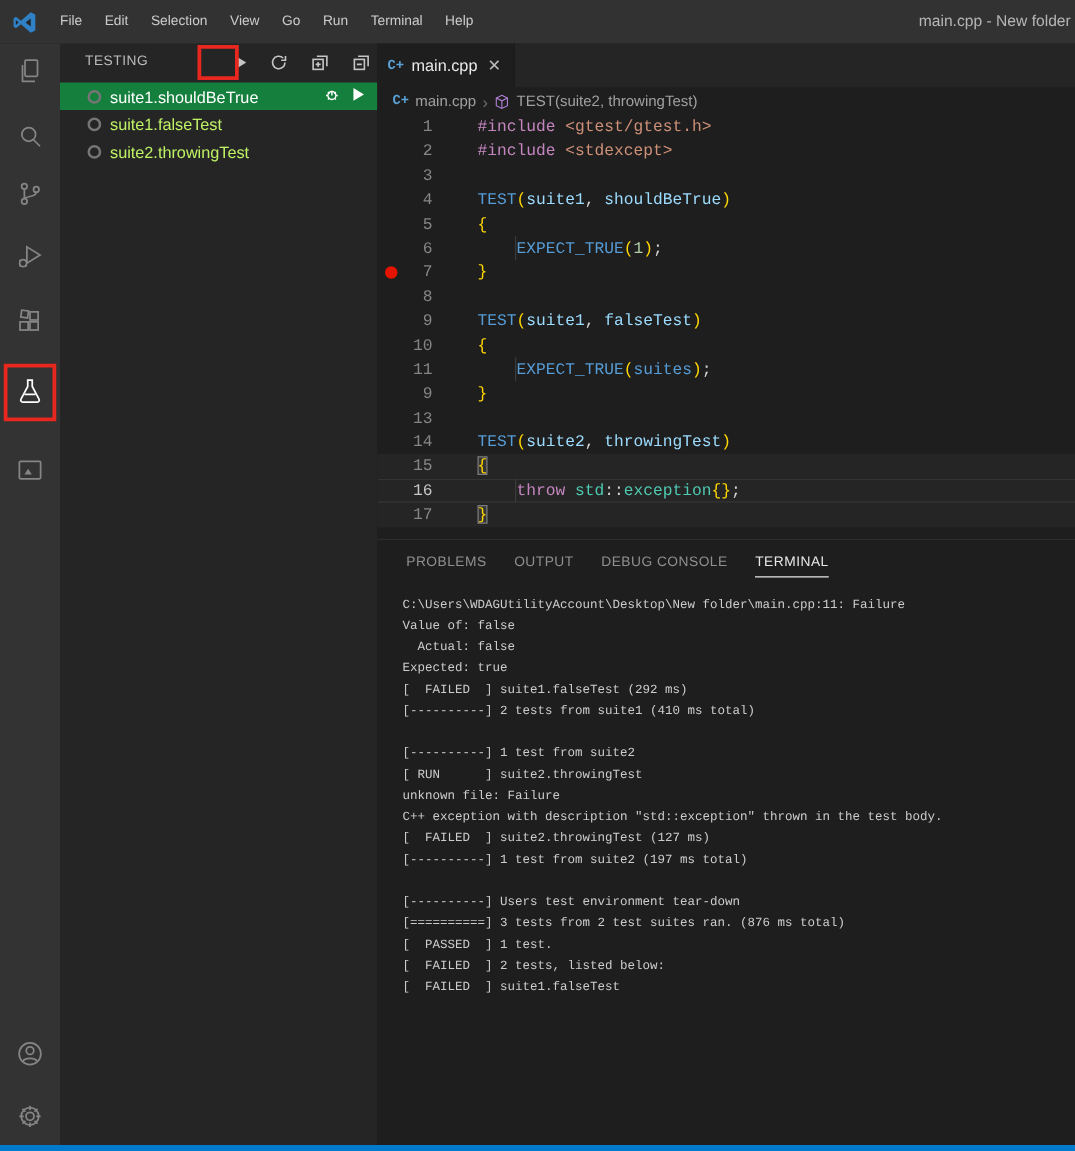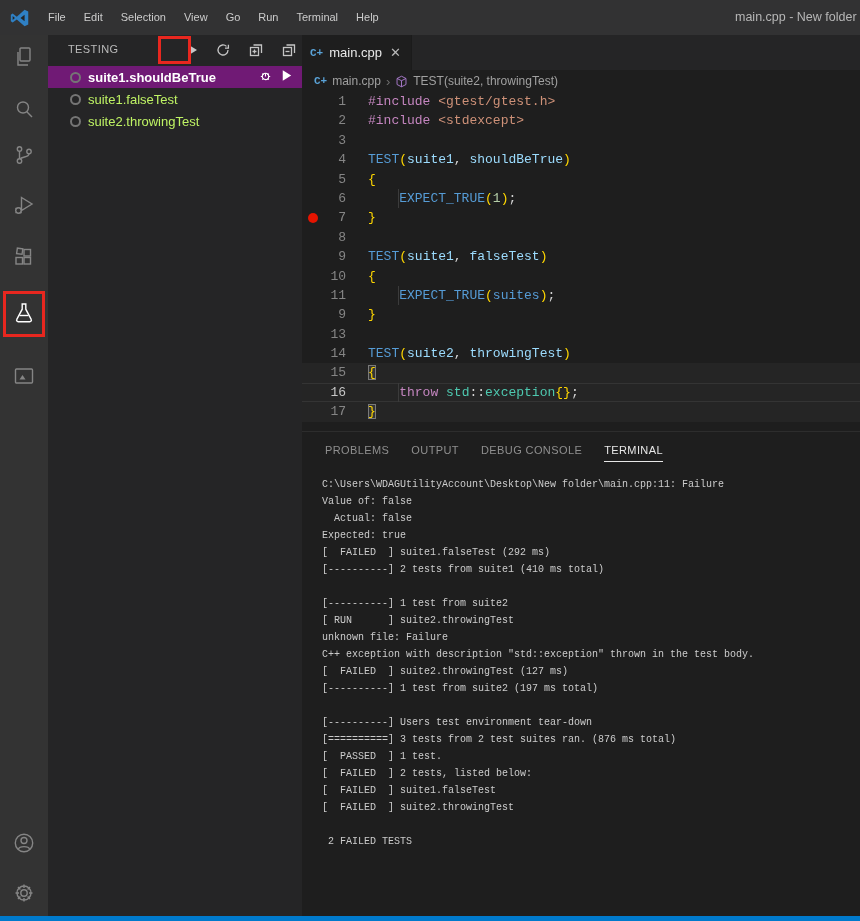--- a/index.html
+++ b/index.html
@@ -21,21 +21,21 @@
   .ab-icon svg { width:24px; height:24px; stroke:#858585; fill:none; stroke-width:1.4; }
   .ab-icon.active svg { stroke:#ffffff; }
 
   
   .sidebar { position:absolute; left:48px; top:35px; width:254px; height:881px; background:#252526; }
   .sb-title { position:absolute; left:20px; top:8px; font-size:11px; letter-spacing:.4px; color:#bbbbbb; }
   .sb-tool { position:absolute; top:4px; width:22px; height:22px; display:flex; align-items:center; justify-content:center; }
   .sb-tool svg { width:16px; height:16px; stroke:#c5c5c5; fill:none; stroke-width:1.3; }
   .tests { position:absolute; left:0; top:31px; width:254px; }
   .test-row { height:22px; display:flex; align-items:center; padding-left:22px; color:#bef264; font-size:13px; position:relative; }
-  .test-row.selected { background:#701a75; color:#ffffff;font-weight:bold; }
+  .test-row.selected { background:#15803d; color:#ffffff; }
   .test-circle { width:11px; height:11px; border:2px solid #757575; border-radius:50%; margin-right:7px; flex:0 0 auto; }
   .row-actions { position:absolute; right:8px; top:0; height:22px; display:flex; align-items:center; gap:6px; }
   .row-actions svg { width:15px; height:15px; }
 
   
   .editor { position:absolute; left:302px; top:35px; width:558px; height:396px; background:#1e1e1e; }
   .tabstrip { position:absolute; left:0; top:0; width:558px; height:35px; background:#252526; }
   .tab { position:absolute; left:0; top:0; height:35px; width:110px; background:#1e1e1e;
     display:flex; align-items:center; padding:0 8px; gap:6px; border-right:1px solid #1b1b1b; }
   .tab-label { color:#e9e9e9; font-size:13px; }
@@ -46,21 +46,21 @@
   .bc-sep { color:#6e6e6e; font-size:13px; }
   .cube-icon svg { width:13px; height:13px; stroke:#b180d7; fill:none; stroke-width:1.1; display:block; }
 
   .code { position:absolute; left:0; top:57px; width:558px;
     font-family:"Liberation Mono","DejaVu Sans Mono", monospace; font-size:13px; }
   .code-line { height:19.4px; line-height:19.4px; white-space:pre; position:relative; }
   .code-line.range { background:rgba(255,255,255,0.035); }
   .code-line.cur { box-shadow: inset 0 1px 0 #343434, inset 0 -1px 0 #343434; }
   .ln { display:inline-block; width:44px; text-align:right; color:#858585; }
   .code-line.cur .ln { color:#c6c6c6; }
-  .code-text { margin-left:22px; }
+  .code-text { margin-left:36px; }
   .bp-dot { position:absolute; left:6px; top:5px; width:10px; height:10px; border-radius:50%; background:#e51400; }
   .ind { display:inline-block; width:4ch; border-right:1px solid #3b3b3b; height:19.4px; vertical-align:top; }
   .tk-pp{color:#C586C0} .tk-str{color:#CE9178} .tk-mac{color:#569CD6} .tk-id{color:#9CDCFE}
   .tk-num{color:#B5CEA8} .tk-kw{color:#569CD6} .tk-type{color:#4EC9B0} .tk-pl{color:#D4D4D4}
   .tk-br{color:#FFD700}
   .tk-brx{color:#FFD700; outline:1px solid #7a7a7a; outline-offset:-1px; background:rgba(120,120,120,.18);}
 
   
   .panel { position:absolute; left:302px; top:431px; width:558px; height:485px; background:#1e1e1e;
     border-top:1px solid #2d2d2d; }
@@ -277,23 +277,21 @@
       <div class="term-line">unknown file: Failure</div>
       <div class="term-line">C++ exception with description "std::exception" thrown in the test body.</div>
       <div class="term-line">[  FAILED  ] suite2.throwingTest (127 ms)</div>
       <div class="term-line">[----------] 1 test from suite2 (197 ms total)</div>
       <div class="term-line"></div>
       <div class="term-line">[----------] Users test environment tear-down</div>
       <div class="term-line">[==========] 3 tests from 2 test suites ran. (876 ms total)</div>
       <div class="term-line">[  PASSED  ] 1 test.</div>
       <div class="term-line">[  FAILED  ] 2 tests, listed below:</div>
       <div class="term-line">[  FAILED  ] suite1.falseTest</div>
-      <div class="term-line">[  FAILED  ] suite2.throwingTest</div>
-      <div class="term-line"></div>
-      <div class="term-line"> 2 FAILED TESTS</div>
+      <div class="term-line"></div>
       <div class="term-line"></div>
     </div>
 </div>
 
 <div class="statusbar"></div>
 
 <div class="ann-box ann-refresh" style="border-color: rgb(232, 39, 31);"></div>
 <div class="ann-box ann-testing" style="border-color: rgb(232, 39, 31);"></div>
 
 </body></html>

